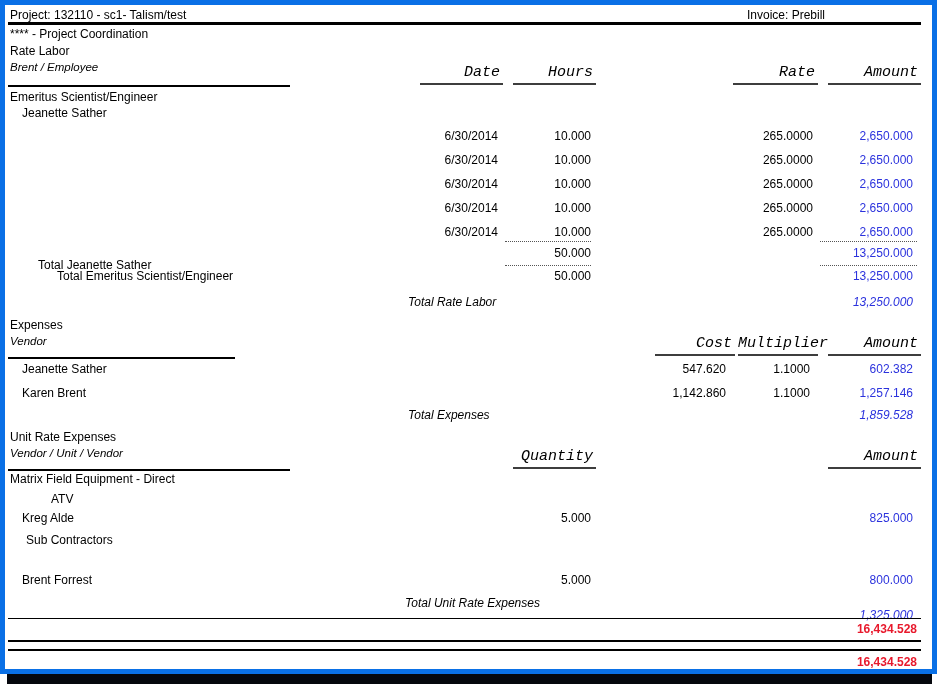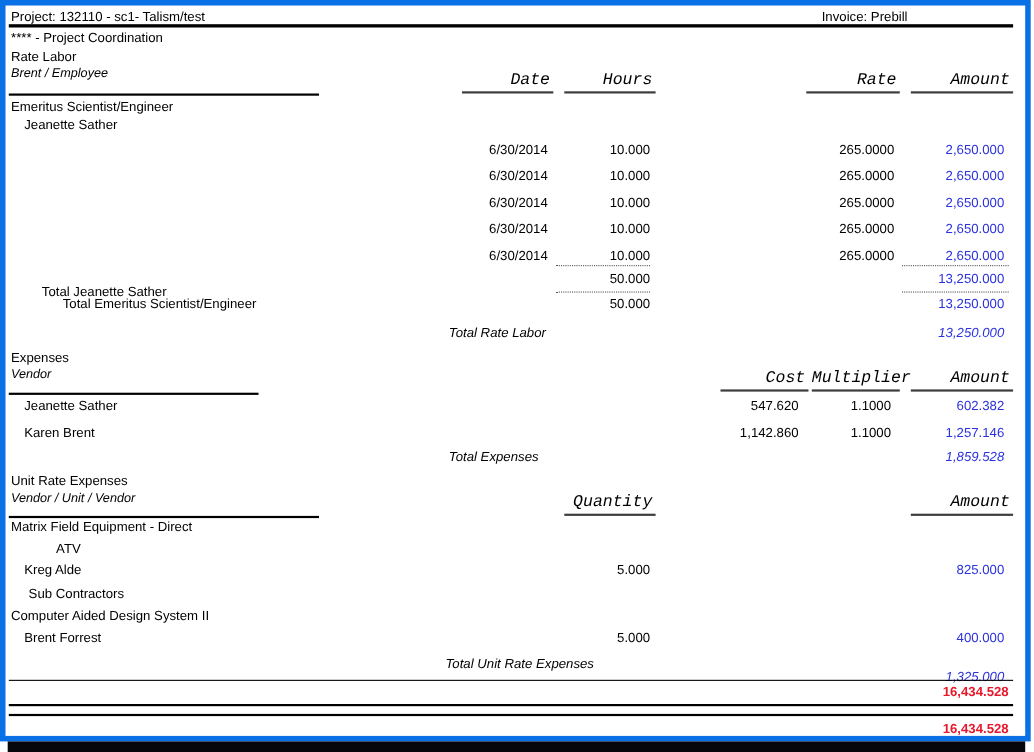--- a/index.html
+++ b/index.html
@@ -142,25 +142,24 @@
 
     <div class="t b" style="left:10px;top:472px;">Matrix Field Equipment - Direct</div>
     <div class="t b" style="left:10px;top:492px;margin-left:41px;">ATV</div>
     <div>
       <span class="t" style="left:22px;top:511px;">Kreg Alde</span>
       <span class="num c-hours" style="top:511px;">5.000</span>
       <span class="num c-amt blue" style="top:511px;">825.000</span>
     </div>
 
     <div class="t b" style="left:10px;top:533px;margin-left:16px;">Sub Contractors</div>
-    <div class="t b" style="left:10px;top:553px;">Computer Aided Design System II</div>
     <div>
       <span class="t" style="left:22px;top:573px;">Brent Forrest</span>
       <span class="num c-hours" style="top:573px;">5.000</span>
-      <span class="num c-amt blue" style="top:573px;">400.000</span>
+      <span class="num c-amt blue" style="top:573px;">800.000</span>
     </div>
 
     <div class="t b i" style="left:405px;top:596px;">Total Unit Rate Expenses</div>
     <span class="num c-amt blue b i" style="top:608px;">1,325.000</span>
 
     <div class="rule thin" style="left:8px;top:618px;width:913px;"></div>
     <span class="num c-amt2 red" style="top:622px;">16,434.528</span>
 
     <div class="rule" style="left:8px;top:640px;width:913px;"></div>
     <div class="rule" style="left:8px;top:649px;width:913px;"></div>

